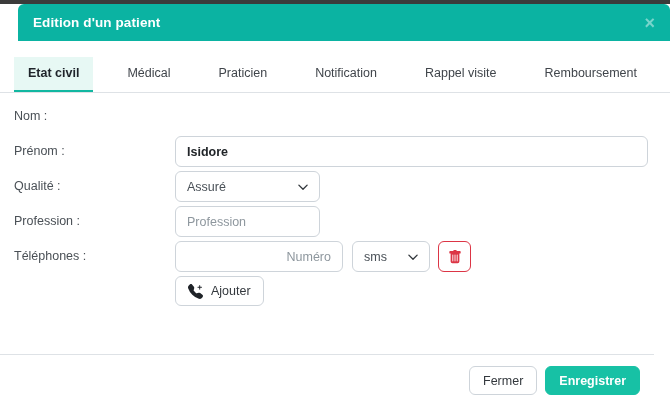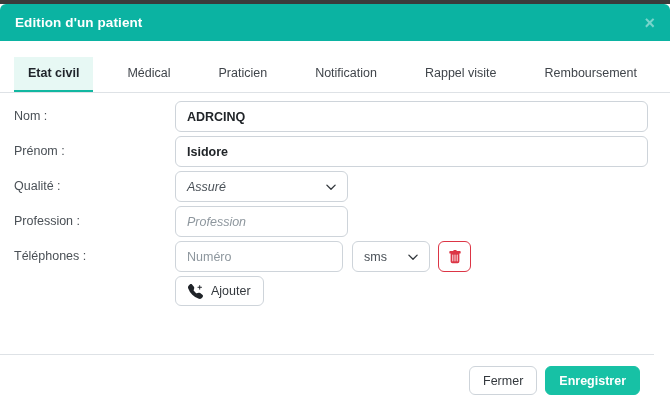--- a/index.html
+++ b/index.html
@@ -17,20 +17,21 @@
     position: relative;
     width: 670px; height: 403px;
     background: #fff;
   }
   .modal-header {
     height: 37px;
     background: #0bb3a2;
     border-radius: 6px 6px 0 0;
     display: flex; align-items: center;
     padding: 0 15px;
+    margin-left: 18px;
   }
   .modal-title {
     color: #fff; font-size: 13.5px; font-weight: bold;
     letter-spacing: .1px;
   }
   .close-btn {
     margin-left: auto;
     color: rgba(255,255,255,.45);
     font-size: 18px; font-weight: bold;
     line-height: 1; cursor: pointer;
@@ -88,22 +89,22 @@
     cursor: pointer;
     justify-content: space-between;
   }
   .sel .chev { flex: 0 0 auto; margin-left: 8px; display: flex; }
   .w-select-civ { width: 103px; }
   .num-field {
     width: 70px; margin-left: 6px;
     background: #e9ecef; color: #6d757d;
   }
   .w-wide { width: 473px; font-weight: bold; color: #212529; }
-  .w-mid { width: 173px; font-style: italic; }
-  .w-numero { width: 168px; }
+  .w-mid { width: 145px; }
+  .w-numero { width: 168px; text-align: right; }
   .w-sms { width: 78px; margin-left: 9px; }
   .color-swatch {
     margin-left: auto;
     width: 33px; height: 33px;
     background: #000;
     border-radius: 7px;
     cursor: pointer;
   }
   .trash-btn {
     margin-left: 8px;
@@ -173,21 +174,20 @@
     <div class="tab">Notification</div>
     <div class="tab">Rappel visite</div>
     <div class="tab">Remboursement</div>
   </div>
 
   <div class="form">
 
 
     <div class="form-row">
       <span class="form-label">Nom :</span>
-      <input class="ctrl w-wide" value="ADRCINQ" style="">
     </div>
 
     <div class="form-row">
       <span class="form-label">Prénom :</span>
       <input class="ctrl w-wide" value="Isidore" style="">
     </div>
 
     <div class="form-row">
       <span class="form-label">Qualité :</span>
       <div class="ctrl sel w-mid">

